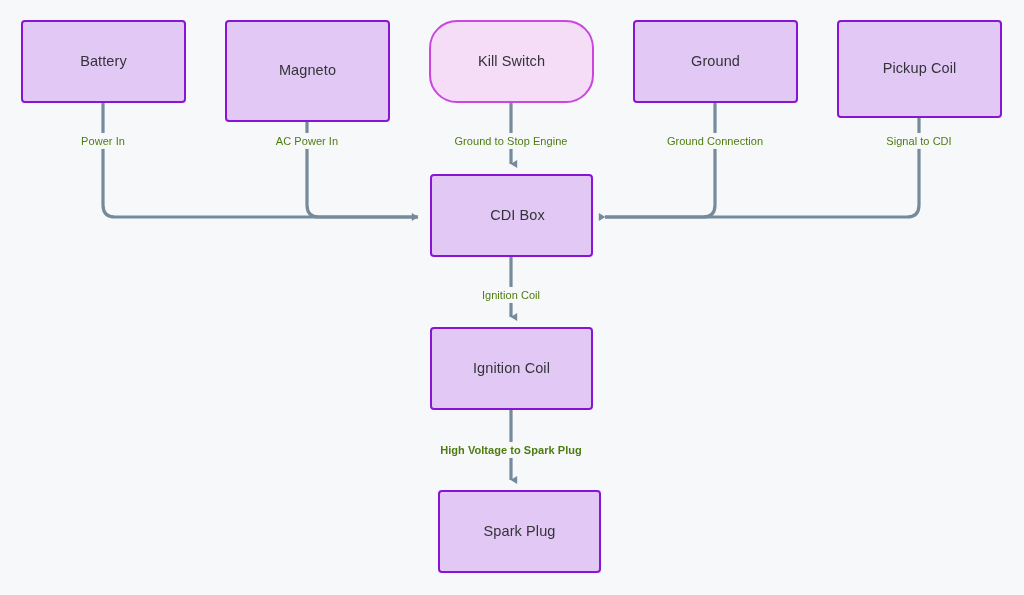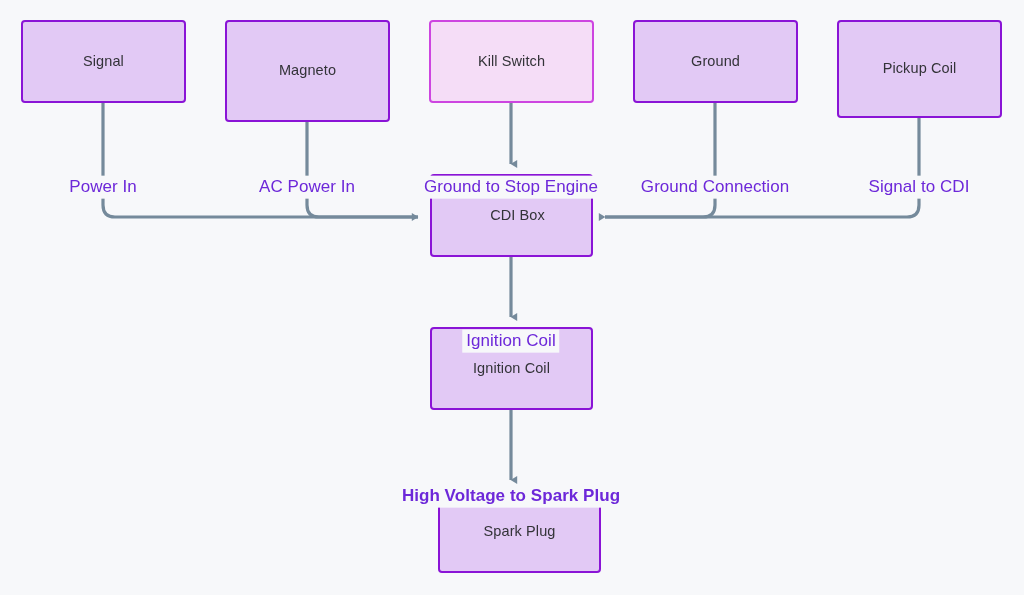--- a/index.html
+++ b/index.html
@@ -35,40 +35,40 @@
     justify-content: center;
     border-radius: 4px;
     border-style: solid;
     border-width: 2px;
     background: #e2c9f5;
     border-color: #8a14d6;
   }
   .node.kill {
     background: #f5ddf7;
     border-color: #cd45e0;
+    border-radius: 28px;
   }
   .node-label {
     font-size: 14.5px;
     color: #333338;
     letter-spacing: 0.1px;
     line-height: 1.1;
     text-align: center;
     white-space: nowrap;
   }
   .edge-label {
     position: absolute;
     transform: translate(-50%, -50%);
     background: #f7f8fa;
-    color: #6d28d9;
-    font-size: 17px;
+    color: #4d7c0f;
+    font-size: 11px;
     line-height: 1.1;
     white-space: nowrap;
     padding: 2px 4px;
     letter-spacing: 0.05px;
-    margin-top: 46px;
   }
 </style>
 </head>
 <body>
 
 <div id="diagram-root">
 
   <svg id="edge-layer" viewBox="0 0 1024 595" width="1024" height="595" xmlns="http://www.w3.org/2000/svg">
     <defs>
       <marker id="arrow-down" markerWidth="9" markerHeight="9" refX="4.5" refY="7.4" orient="auto" markerUnits="userSpaceOnUse">
@@ -93,21 +93,21 @@
 
       <path d="M919,103 L919,205 Q919,217 907,217 L605,217" marker-end="url(#arrow-left)"></path>
 
       <path d="M511,257 L511,317" marker-end="url(#arrow-down)"></path>
 
       <path d="M511,410 L511,480" marker-end="url(#arrow-down)"></path>
     </g>
   </svg>
 
   <div class="node" style="left:21px; top:20px; width:165px; height:83px;">
-    <span class="node-label">Signal</span>
+    <span class="node-label">Battery</span>
   </div>
 
   <div class="node" style="left:225px; top:20px; width:165px; height:102px;">
     <span class="node-label">Magneto</span>
   </div>
 
   <div class="node kill" style="left:429px; top:20px; width:165px; height:83px;">
     <span class="node-label">Kill Switch</span>
   </div>
 

